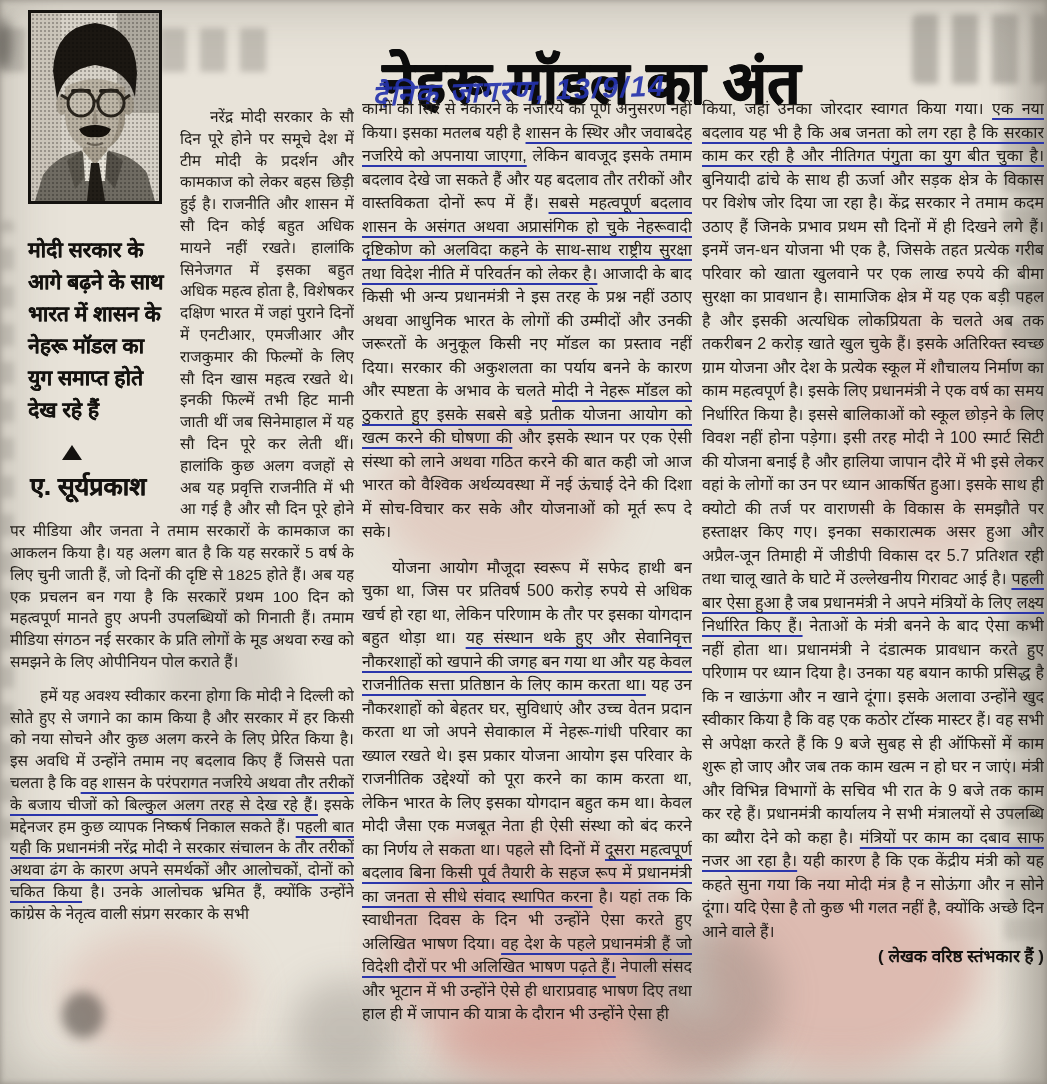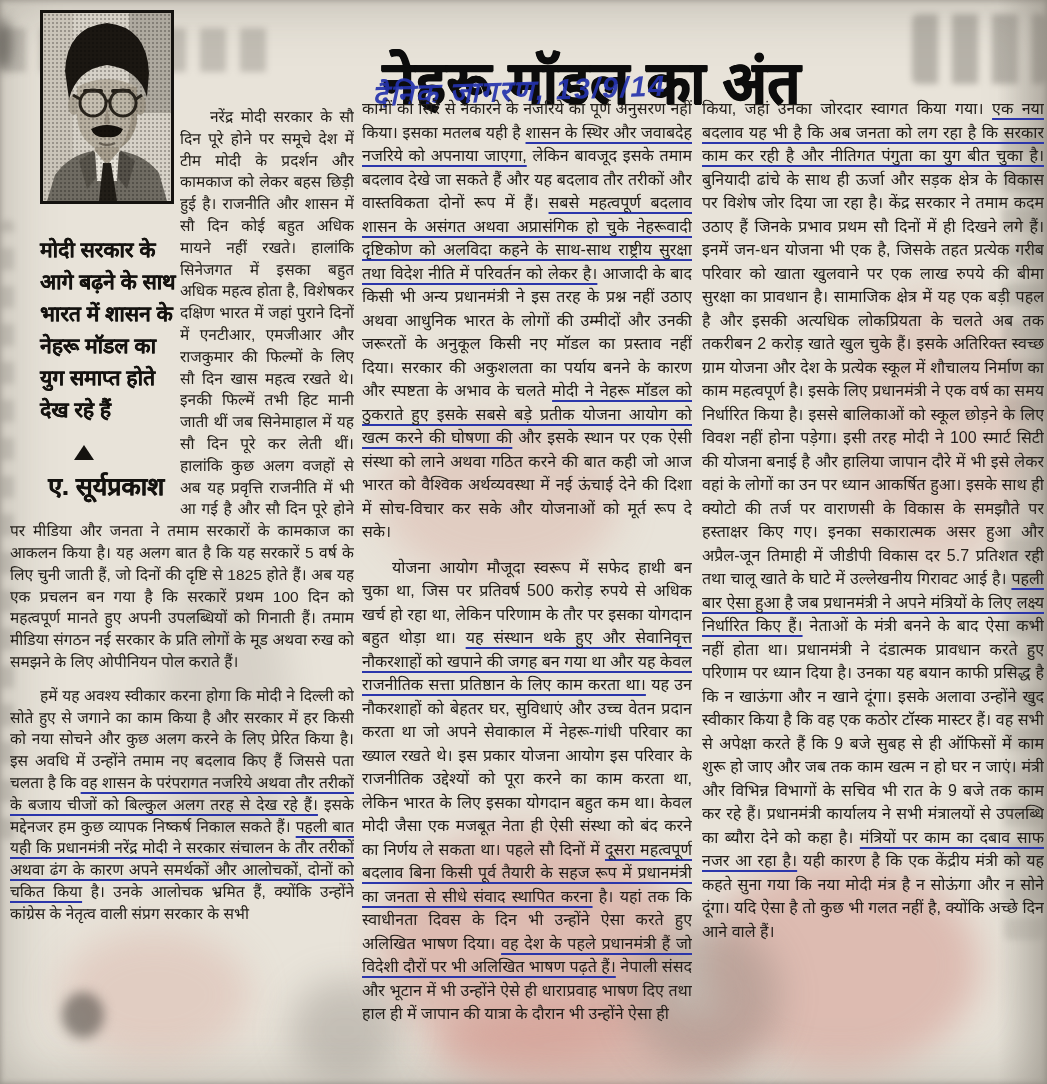--- a/index.html
+++ b/index.html
@@ -41,21 +41,21 @@
     transform:scaleY(1.04);
   }
   .handwriting{
     position:absolute;left:372px;top:68px;width:390px;
     font-size:29px;font-style:italic;font-weight:700;
     color:var(--handwriting-blue);
     transform:rotate(-2deg);letter-spacing:2px;white-space:nowrap;
     opacity:.92;
   }
   
-  .sidebar{position:absolute;left:20px;top:10px;width:165px;}
+  .sidebar{position:absolute;left:8px;top:10px;width:165px;}
   .photo{
     margin-left:20px;width:128px;height:188px;
     border:3px solid #14120f;background:#cfc9bf;
     position:relative;overflow:hidden;
   }
   .photo::after{ 
     content:"";position:absolute;inset:0;
     background-image:radial-gradient(rgba(30,28,24,.28) 1px, transparent 1.2px);
     background-size:4px 4px;mix-blend-mode:multiply;pointer-events:none;
   }
@@ -63,21 +63,21 @@
     margin:30px 0 0 20px;width:142px;
     font-size:21px;font-weight:700;line-height:1.52;color:#14120f;
     text-shadow:0.3px 0 currentColor;
   }
   .quote-triangle{
     margin:20px 0 8px 54px;width:0;height:0;
     border-left:10px solid transparent;border-right:10px solid transparent;
     border-bottom:15px solid #14120f;
   }
   .author-name{
-    margin-left:28px;font-size:25px;font-weight:800;color:#14120f;
+    margin-left:22px;font-size:25px;font-weight:800;color:#14120f;
     text-shadow:0.4px 0 currentColor;white-space:nowrap;
   }
   
   .col{
     position:absolute;top:94px;height:990px;overflow:hidden;
     font-size:16px;line-height:23.5px;text-align:justify;
     color:var(--ink);
   }
   .col p{margin:0;}
   .col p.indent{text-indent:30px;margin-top:12px;}
@@ -175,15 +175,16 @@
     <p class="indent"><span>हमें यह अवश्य स्वीकार करना होगा कि मोदी ने दिल्ली को सोते हुए से जगाने का काम किया है और सरकार में हर किसी को नया सोचने और कुछ अलग करने के लिए प्रेरित किया है। इस अवधि में उन्होंने तमाम नए बदलाव किए हैं जिससे पता चलता है कि </span><span class="pen">वह शासन के परंपरागत नजरिये अथवा तौर तरीकों के बजाय चीजों को बिल्कुल अलग तरह से देख रहे हैं।</span><span> इसके मद्देनजर हम कुछ व्यापक निष्कर्ष निकाल सकते हैं। </span><span class="pen">पहली बात यही कि प्रधानमंत्री नरेंद्र मोदी ने सरकार संचालन के तौर तरीकों अथवा ढंग के कारण अपने समर्थकों और आलोचकों, दोनों को चकित किया</span><span> है। उनके आलोचक भ्रमित हैं, क्योंकि उन्होंने कांग्रेस के नेतृत्व वाली संप्रग सरकार के सभी</span></p>
   </div>
 
   <div class="col" id="col2">
     <p><span>कामों को सिरे से नकारने के नजरिये का पूर्ण अनुसरण नहीं किया। इसका मतलब यही है </span><span class="pen">शासन के स्थिर और जवाबदेह नजरिये को अपनाया जाएगा,</span><span> लेकिन बावजूद इसके तमाम बदलाव देखे जा सकते हैं और यह बदलाव तौर तरीकों और वास्तविकता दोनों रूप में हैं। </span><span class="pen">सबसे महत्वपूर्ण बदलाव शासन के असंगत अथवा अप्रासंगिक हो चुके नेहरूवादी दृष्टिकोण को अलविदा कहने के साथ-साथ राष्ट्रीय सुरक्षा तथा विदेश नीति में परिवर्तन को लेकर है।</span><span> आजादी के बाद किसी भी अन्य प्रधानमंत्री ने इस तरह के प्रश्न नहीं उठाए अथवा आधुनिक भारत के लोगों की उम्मीदों और उनकी जरूरतों के अनुकूल किसी नए मॉडल का प्रस्ताव नहीं दिया। सरकार की अकुशलता का पर्याय बनने के कारण और स्पष्टता के अभाव के चलते </span><span class="pen">मोदी ने नेहरू मॉडल को ठुकराते हुए इसके सबसे बड़े प्रतीक योजना आयोग को खत्म करने की घोषणा की</span><span> और इसके स्थान पर एक ऐसी संस्था को लाने अथवा गठित करने की बात कही जो आज भारत को वैश्विक अर्थव्यवस्था में नई ऊंचाई देने की दिशा में सोच-विचार कर सके और योजनाओं को मूर्त रूप दे सके।</span></p>
     <p class="indent"><span>योजना आयोग मौजूदा स्वरूप में सफेद हाथी बन चुका था, जिस पर प्रतिवर्ष 500 करोड़ रुपये से अधिक खर्च हो रहा था, लेकिन परिणाम के तौर पर इसका योगदान बहुत थोड़ा था। </span><span class="pen">यह संस्थान थके हुए और सेवानिवृत्त नौकरशाहों को खपाने की जगह बन गया था और यह केवल राजनीतिक सत्ता प्रतिष्ठान के लिए काम करता था।</span><span> यह उन नौकरशाहों को बेहतर घर, सुविधाएं और उच्च वेतन प्रदान करता था जो अपने सेवाकाल में नेहरू-गांधी परिवार का ख्याल रखते थे। इस प्रकार योजना आयोग इस परिवार के राजनीतिक उद्देश्यों को पूरा करने का काम करता था, लेकिन भारत के लिए इसका योगदान बहुत कम था। केवल मोदी जैसा एक मजबूत नेता ही ऐसी संस्था को बंद करने का निर्णय ले सकता था। पहले सौ दिनों में </span><span class="pen">दूसरा महत्वपूर्ण बदलाव बिना किसी पूर्व तैयारी के सहज रूप में प्रधानमंत्री का जनता से सीधे संवाद स्थापित करना</span><span> है। यहां तक कि स्वाधीनता दिवस के दिन भी उन्होंने ऐसा करते हुए अलिखित भाषण दिया। </span><span class="pen">वह देश के पहले प्रधानमंत्री हैं जो विदेशी दौरों पर भी अलिखित भाषण पढ़ते हैं।</span><span> नेपाली संसद और भूटान में भी उन्होंने ऐसे ही धाराप्रवाह भाषण दिए तथा हाल ही में जापान की यात्रा के दौरान भी उन्होंने ऐसा ही</span></p>
   </div>
 
   <div class="col" id="col3">
     <p><span>किया, जहां उनका जोरदार स्वागत किया गया। </span><span class="pen">एक नया बदलाव यह भी है कि अब जनता को लग रहा है कि सरकार काम कर रही है और नीतिगत पंगुता का युग बीत चुका है।</span><span> बुनियादी ढांचे के साथ ही ऊर्जा और सड़क क्षेत्र के विकास पर विशेष जोर दिया जा रहा है। केंद्र सरकार ने तमाम कदम उठाए हैं जिनके प्रभाव प्रथम सौ दिनों में ही दिखने लगे हैं। इनमें जन-धन योजना भी एक है, जिसके तहत प्रत्येक गरीब परिवार को खाता खुलवाने पर एक लाख रुपये की बीमा सुरक्षा का प्रावधान है। सामाजिक क्षेत्र में यह एक बड़ी पहल है और इसकी अत्यधिक लोकप्रियता के चलते अब तक तकरीबन 2 करोड़ खाते खुल चुके हैं। इसके अतिरिक्त स्वच्छ ग्राम योजना और देश के प्रत्येक स्कूल में शौचालय निर्माण का काम महत्वपूर्ण है। इसके लिए प्रधानमंत्री ने एक वर्ष का समय निर्धारित किया है। इससे बालिकाओं को स्कूल छोड़ने के लिए विवश नहीं होना पड़ेगा। इसी तरह मोदी ने 100 स्मार्ट सिटी की योजना बनाई है और हालिया जापान दौरे में भी इसे लेकर वहां के लोगों का उन पर ध्यान आकर्षित हुआ। इसके साथ ही क्योटो की तर्ज पर वाराणसी के विकास के समझौते पर हस्ताक्षर किए गए। इनका सकारात्मक असर हुआ और अप्रैल-जून तिमाही में जीडीपी विकास दर 5.7 प्रतिशत रही तथा चालू खाते के घाटे में उल्लेखनीय गिरावट आई है। </span><span class="pen">पहली बार ऐसा हुआ है जब प्रधानमंत्री ने अपने मंत्रियों के लिए लक्ष्य निर्धारित किए हैं।</span><span> नेताओं के मंत्री बनने के बाद ऐसा कभी नहीं होता था। प्रधानमंत्री ने दंडात्मक प्रावधान करते हुए परिणाम पर ध्यान दिया है। उनका यह बयान काफी प्रसिद्ध है कि न खाऊंगा और न खाने दूंगा। इसके अलावा उन्होंने खुद स्वीकार किया है कि वह एक कठोर टॉस्क मास्टर हैं। वह सभी से अपेक्षा करते हैं कि 9 बजे सुबह से ही ऑफिसों में काम शुरू हो जाए और जब तक काम खत्म न हो घर न जाएं। मंत्री और विभिन्न विभागों के सचिव भी रात के 9 बजे तक काम कर रहे हैं। प्रधानमंत्री कार्यालय ने सभी मंत्रालयों से उपलब्धि का ब्यौरा देने को कहा है। </span><span class="pen">मंत्रियों पर काम का दबाव साफ नजर आ रहा है।</span><span> यही कारण है कि एक केंद्रीय मंत्री को यह कहते सुना गया कि नया मोदी मंत्र है न सोऊंगा और न सोने दूंगा। यदि ऐसा है तो कुछ भी गलत नहीं है, क्योंकि अच्छे दिन आने वाले हैं।</span></p>
+    <p class="credit">( लेखक वरिष्ठ स्तंभकार हैं )</p>
   </div>
 
 </div>
 
 </body></html>

